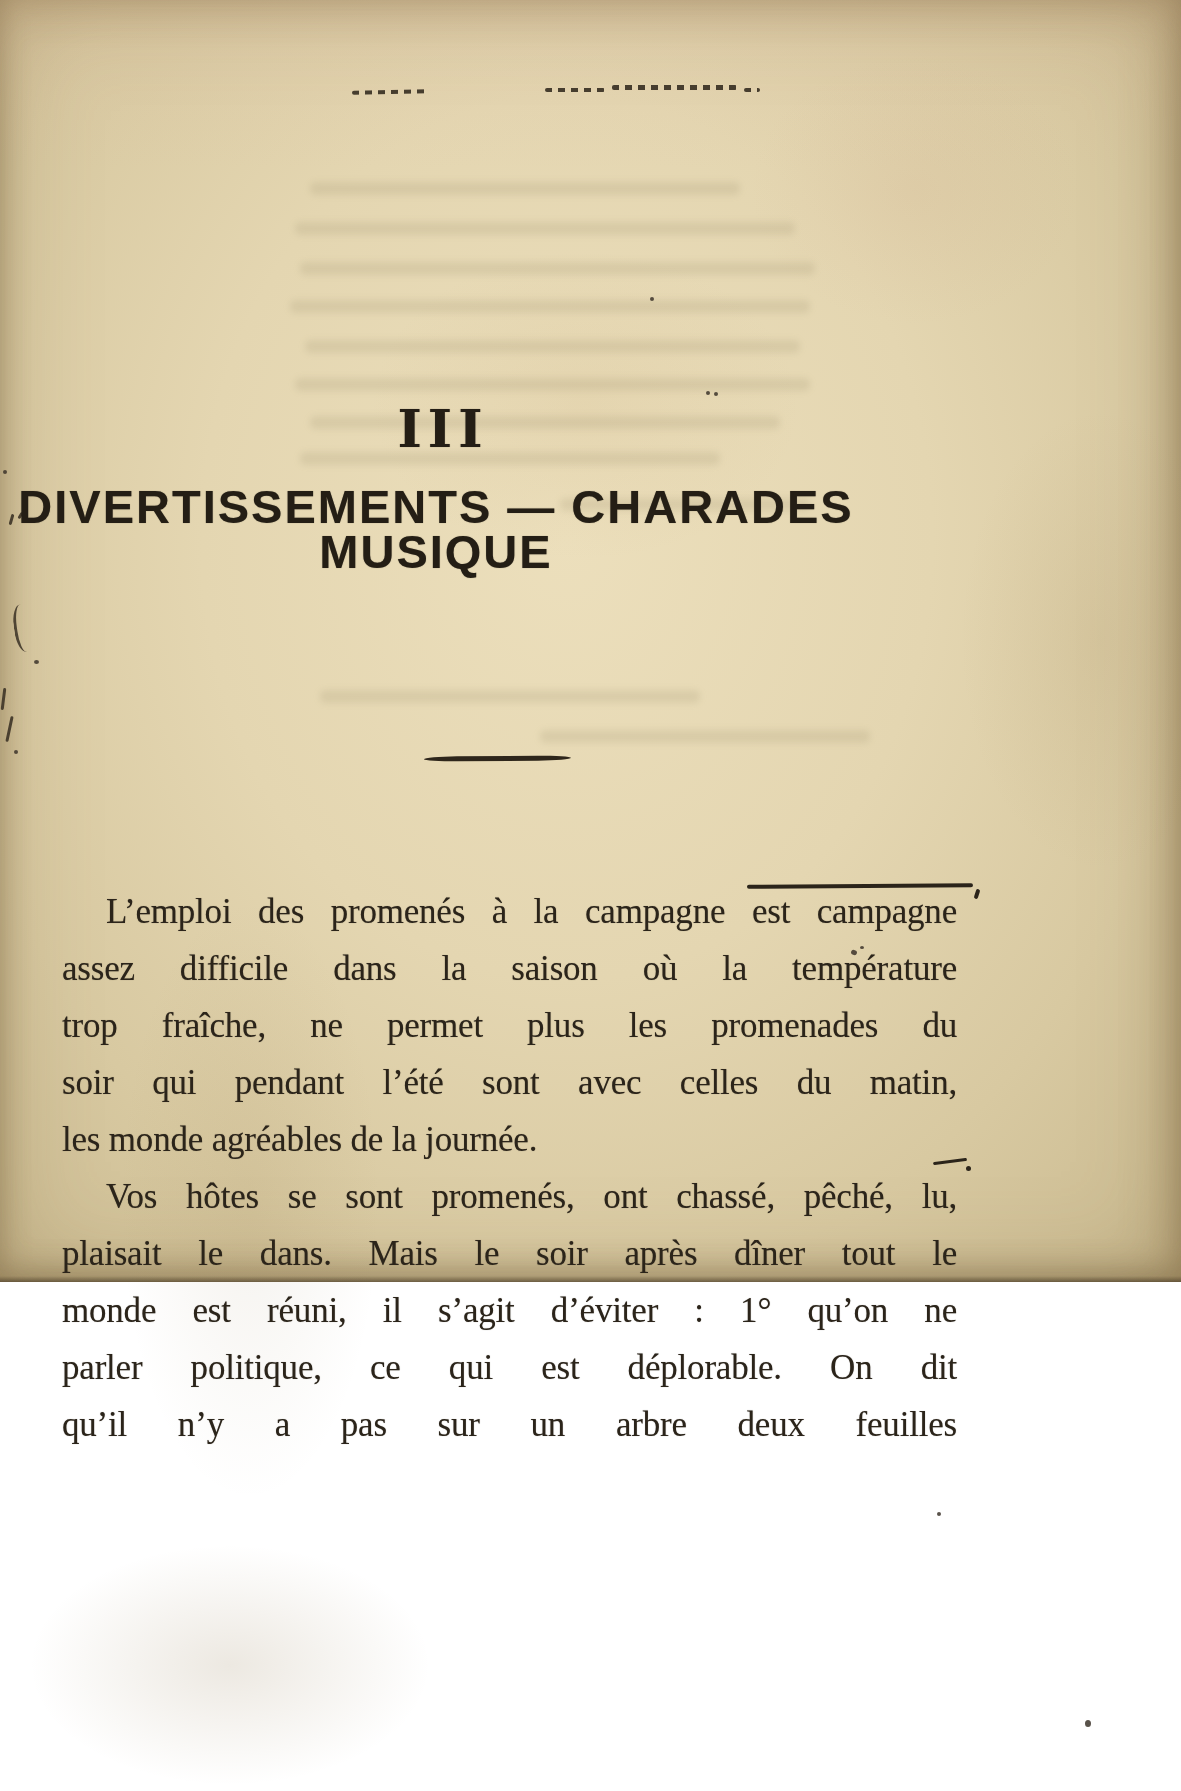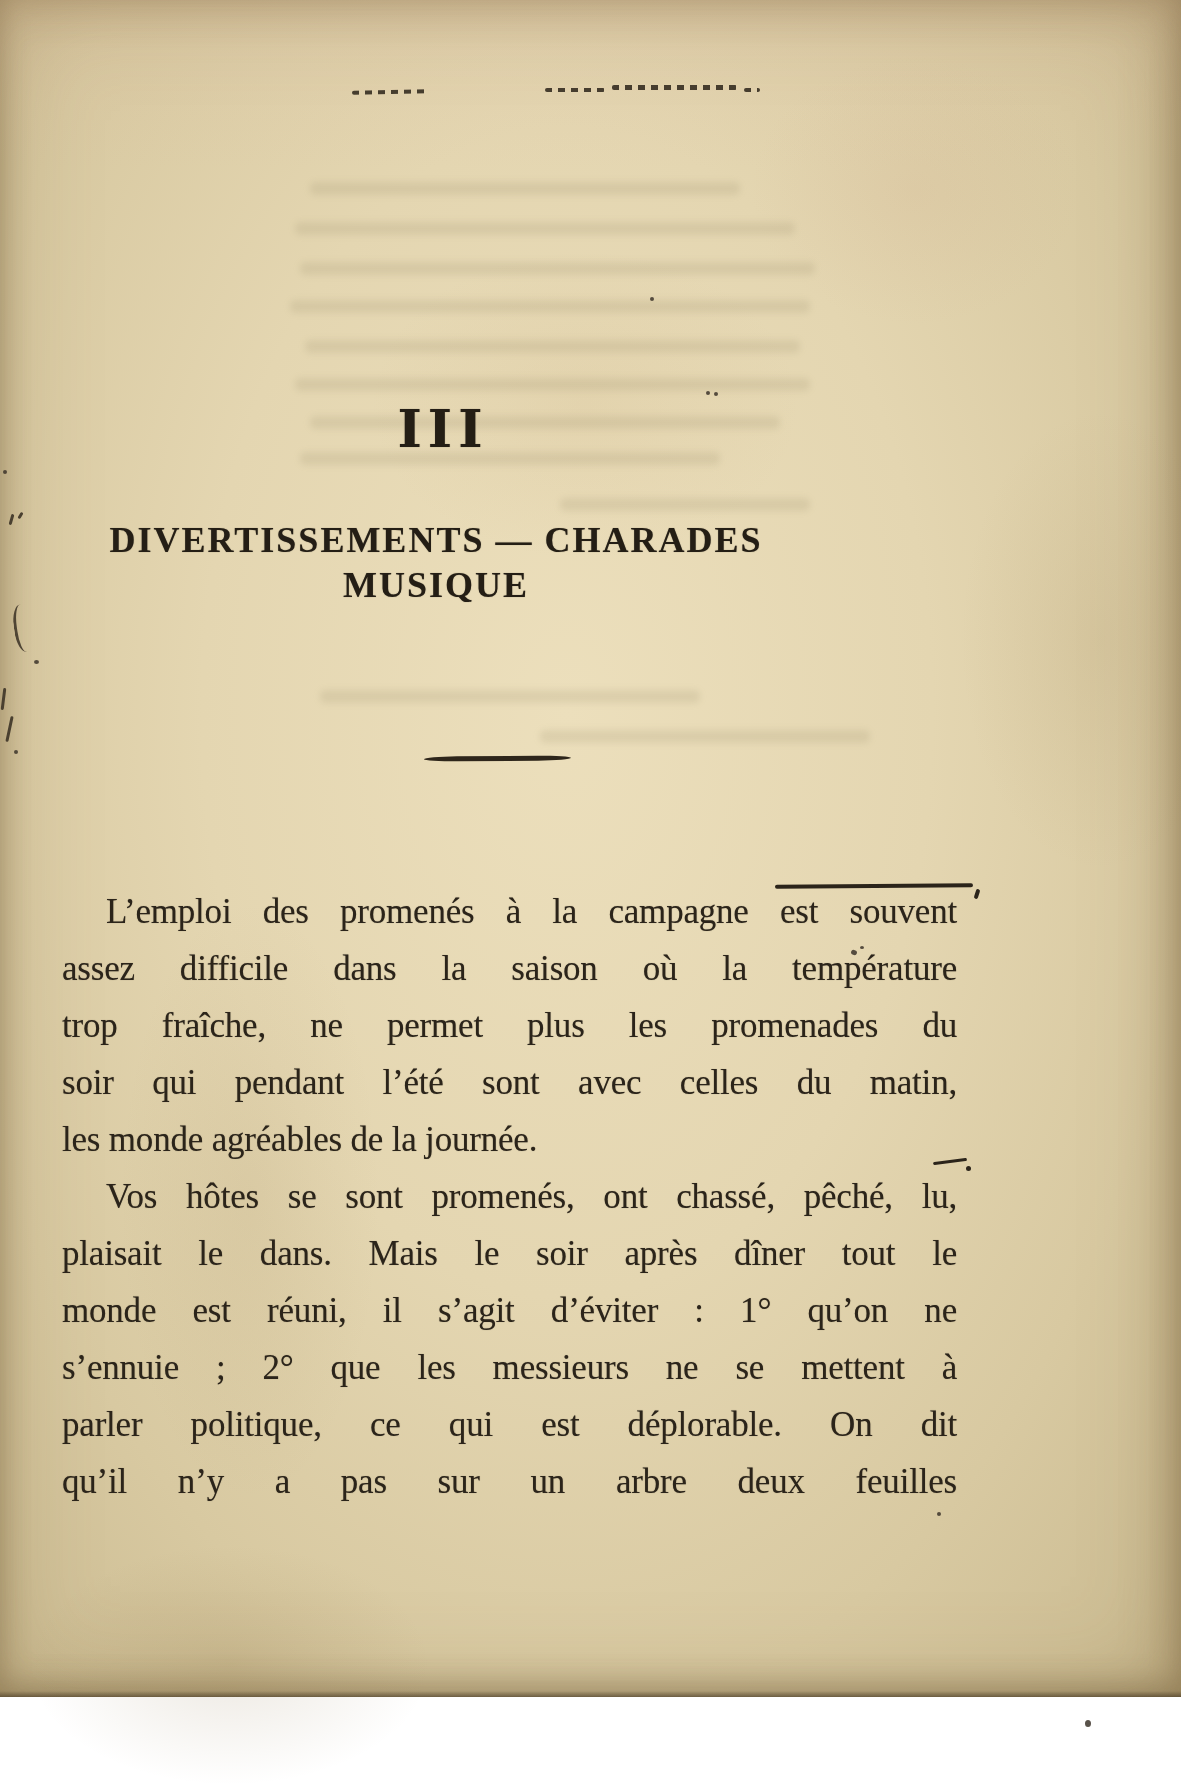--- a/index.html
+++ b/index.html
@@ -3,21 +3,21 @@
 <meta charset="utf-8">
 <style>
   html, body { margin: 0; padding: 0; }
   body {
     width: 1181px; height: 1791px;
     overflow: hidden;
     font-family: "Liberation Serif", serif;
   }
   .page {
     position: relative;
-    width: 1181px; height: 1697px;
+    width: 1181px; height: 1282px;
     background:
       radial-gradient(ellipse at 48% 42%, #ecdfbc 0%, #e4d6b1 42%, #d8c9a1 72%, #c9b98f 100%);
     box-shadow:
       inset 0 0 100px rgba(125,100,60,0.28),
       inset -20px 0 45px rgba(125,100,60,0.20),
       inset 0 -12px 28px rgba(95,75,45,0.34),
       inset 0 16px 34px rgba(160,130,90,0.16);
   }
   
   .stain { position: absolute; pointer-events: none; border-radius: 50%; }
@@ -43,23 +43,23 @@
   .stroke { position: absolute; background: #4a4030; border-radius: 2px; }
   .paren { position: absolute; width: 16px; height: 48px;
     border-left: 3px solid rgba(58,48,36,0.85); border-radius: 50% / 45%;
     transform: rotate(-8deg); }
 
   
   .heading-block { position: absolute; left: 0; top: 398px; width: 886px; text-align: center;
     color: #241e15; font-family: "DejaVu Serif", serif; }
   .chapter-number { font-size: 52px; font-weight: bold; letter-spacing: 6px;
     text-shadow: 0 0 1px rgba(36,30,21,0.5); }
-  .section-title { position: absolute; left: 0; top: 518px; width: 872px; text-align: center;
-    color: #241e15; font-family: Liberation Serif, serif; font-weight: bold;
-    font-size: 36px; line-height: 45px; letter-spacing: 2px;
+  .section-title { position: absolute; left: 0; top: 484px; width: 872px; text-align: center;
+    color: #241e15; font-family: Liberation Sans, sans-serif; font-weight: bold;
+    font-size: 47px; line-height: 45px; letter-spacing: 2px;
     text-shadow: 0 0 1px rgba(36,30,21,0.45); }
   .divider-rule { position: absolute; left: 424px; top: 756px; width: 147px; height: 5px;
     background: #2e261b; border-radius: 45% / 100%; transform: rotate(-0.5deg); }
 
   
   .body-text { position: absolute; left: 62px; top: 883px; width: 895px;
     font-size: 35px; line-height: 57px; color: #2b241a; letter-spacing: -0.2px;
     text-shadow: 0 0 1px rgba(43,36,26,0.38); }
   .bline { height: 57px; text-align: justify; text-align-last: justify; }
   .bline.p-start { padding-left: 44px; }
@@ -126,27 +126,26 @@
   </div>
 
   <div class="section-title">
     <div>DIVERTISSEMENTS — CHARADES</div>
     <div>MUSIQUE</div>
   </div>
 
   <div class="divider-rule"></div>
 
   <div class="body-text">
-    <div class="bline p-start"><span>L’emploi des promenés à la campagne </span><span class="overlined">est souvent</span></div>
+    <div class="bline p-start"><span>L’emploi des promenés à la campagne </span><span class="overlined">est campagne</span></div>
     <div class="bline">assez difficile dans la saison où la température</div>
     <div class="bline">trop fraîche, ne permet plus les promenades du</div>
     <div class="bline">soir qui pendant l’été sont avec celles du matin,</div>
     <div class="bline p-end">les monde agréables de la journée.</div>
     <div class="bline p-start"><span>Vos hôtes se sont promenés, ont chassé, pêché, </span><span class="lu-marked">lu,</span></div>
     <div class="bline">plaisait le dans. Mais le soir après dîner tout le</div>
     <div class="bline">monde est réuni, il s’agit d’éviter : 1° qu’on ne</div>
-    <div class="bline">s’ennuie ; 2° que les messieurs ne se mettent à</div>
     <div class="bline">parler politique, ce qui est déplorable. On dit</div>
     <div class="bline">qu’il n’y a pas sur un arbre deux feuilles</div>
   </div>
 
   <div class="bottom-edge"></div>
 </div>
 
 </body></html>

